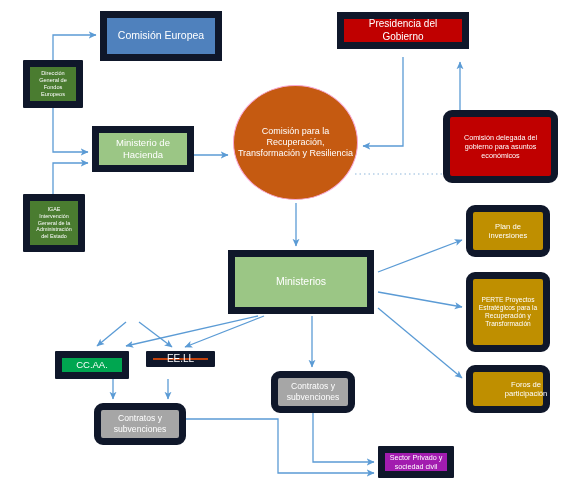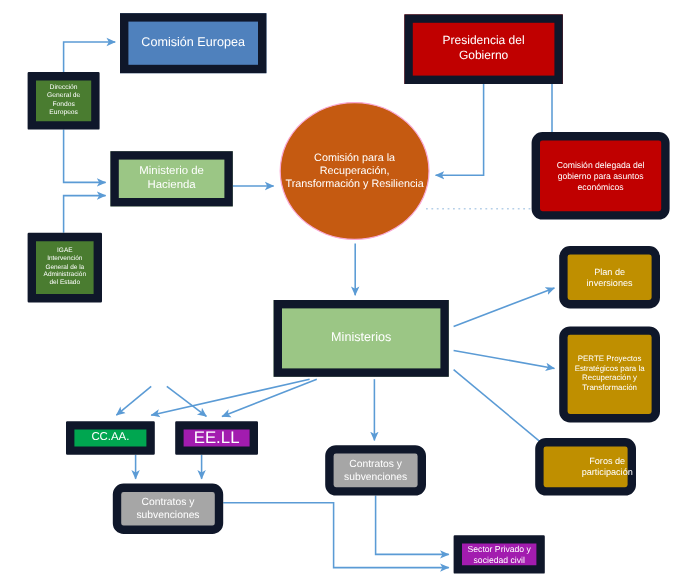--- a/index.html
+++ b/index.html
@@ -96,50 +96,50 @@
   </div>
 
   <div class="node rect" style="left:92px;top:126px;width:102px;height:46px;background:#9bc685;font-size:9.5px;">
     <span>Ministerio de Hacienda</span>
   </div>
 
   <div class="node circle" style="left:233px;top:85px;width:125px;height:115px;background:#c55a11;font-size:9px;">
     <span>Comisión para la Recuperación, Transformación y Resiliencia</span>
   </div>
 
-  <div class="node rect" style="left:337px;top:12px;width:132px;height:58px;background:#c00000;font-size:10px;">
+  <div class="node rect" style="left:337px;top:12px;width:132px;height:37px;background:#c00000;font-size:10px;">
     <span>Presidencia del Gobierno</span>
   </div>
 
   <div class="node round" style="left:443px;top:110px;width:115px;height:73px;background:#c00000;font-size:7.2px;">
     <span>Comisión delegada del gobierno para asuntos económicos</span>
   </div>
 
   <div class="node rect" style="left:228px;top:250px;width:146px;height:64px;background:#9bc685;font-size:10.5px;">
     <span>Ministerios</span>
   </div>
 
 
   <div class="node round" style="left:466px;top:205px;width:84px;height:52px;background:#bf8f00;font-size:7.6px;">
     <span>Plan de inversiones</span>
   </div>
 
   <div class="node round" style="left:466px;top:272px;width:84px;height:80px;background:#bf8f00;font-size:6.6px;">
     <span>PERTE Proyectos Estratégicos para la Recuperación y Transformación</span>
   </div>
 
-  <div class="node round" style="left:446px;top:365px;width:84px;height:48px;background:#bf8f00;font-size:7.6px;padding-left:36px;">
+  <div class="node round" style="left:466px;top:365px;width:84px;height:48px;background:#bf8f00;font-size:7.6px;padding-left:36px;">
     <span>Foros de participación</span>
   </div>
 
   <div class="node sq" style="left:55px;top:351px;width:74px;height:28px;background:#00a650;font-size:9.5px;">
     <span>CC.AA.</span>
   </div>
 
-  <div class="node sq" style="left:146px;top:351px;width:69px;height:28px;background:#a21caf;font-size:14px;">
+  <div class="node sq" style="left:146px;top:351px;width:69px;height:16px;background:#c2410c;font-size:10px;">
     <span>EE.LL</span>
   </div>
 
   <div class="node round" style="left:94px;top:403px;width:92px;height:42px;background:#a6a6a6;font-size:8.6px;">
     <span>Contratos y subvenciones</span>
   </div>
 
   <div class="node round" style="left:271px;top:371px;width:84px;height:42px;background:#a6a6a6;font-size:8.6px;">
     <span>Contratos y subvenciones</span>
   </div>

